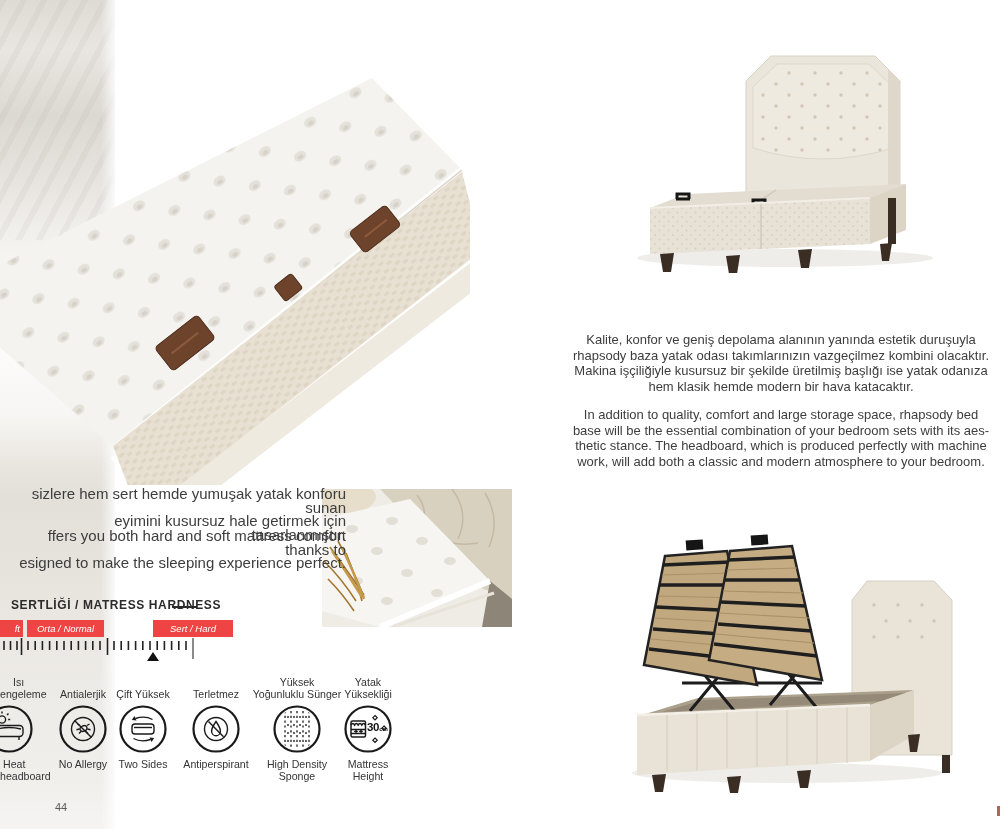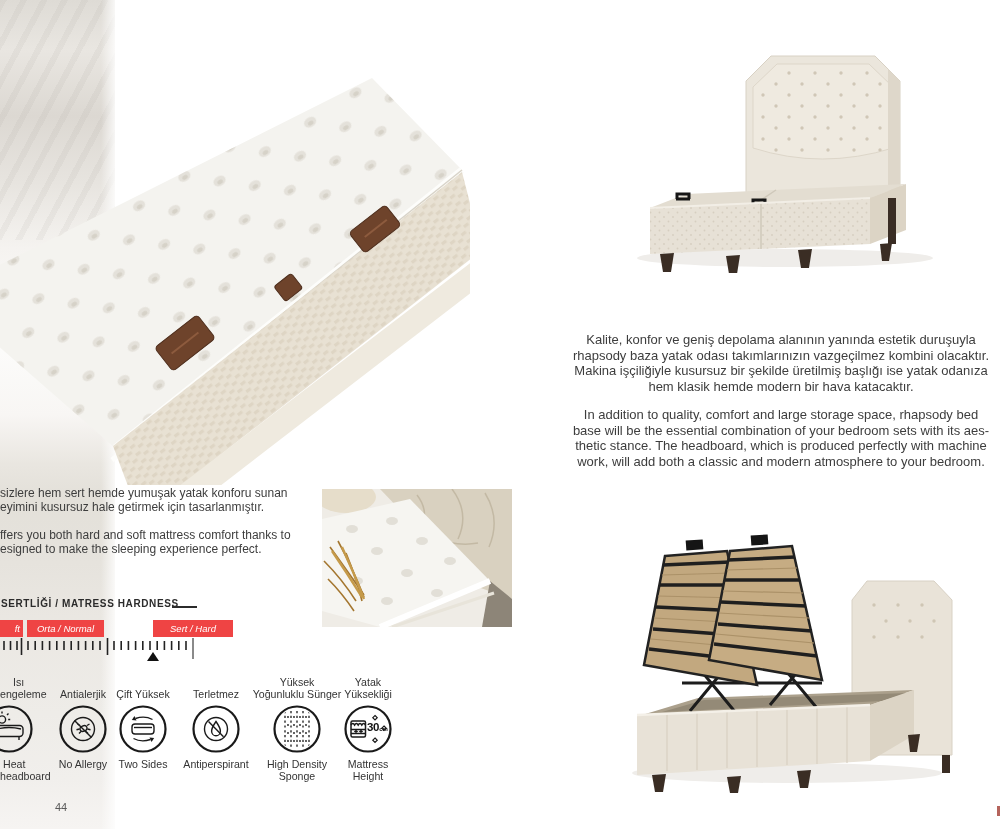--- a/index.html
+++ b/index.html
@@ -14,25 +14,25 @@
     background:linear-gradient(90deg,rgba(255,255,255,0),rgba(255,255,255,.9));}
   .left-strip .wrinkle{position:absolute;left:0;top:0;width:115px;height:240px;
     background:repeating-linear-gradient(118deg,rgba(160,155,148,.10) 0 6px,rgba(255,255,255,0) 6px 18px);}
   svg{display:block;}
   .photo{position:absolute;}
   
   .para{position:absolute;left:560px;width:442px;text-align:center;font-size:13px;line-height:15.6px;}
   .para.tr{top:332px;}
   .para.en{top:407px;}
   
-  .lpara{position:absolute;left:0;width:330px;text-align:left;font-size:12px;line-height:13.6px;}
+  .lpara{position:absolute;left:16px;width:330px;text-align:right;font-size:15px;line-height:13.6px;}
   .lpara.tr{top:487px;}
   .lpara.en{top:529px;}
   
-  .h-title{position:absolute;left:1px;top:598px;font-size:10px;font-weight:bold;
+  .h-title{position:absolute;left:11px;top:598px;font-size:12px;font-weight:bold;
     letter-spacing:.6px;color:#2b2b2b;white-space:nowrap;}
   .h-rule{position:absolute;left:172px;top:606px;width:25px;height:2px;background:#2b2b2b;}
   .badge{position:absolute;top:620px;height:17px;background:#ef4444;color:#fff;
     font-size:9.5px;font-style:italic;display:flex;align-items:center;justify-content:center;}
   .badge.b1{left:0;width:20px;justify-content:flex-end;padding-right:3px;}
   .badge.b2{left:27px;width:77px;}
   .badge.b3{left:112px;width:80px;margin-left:41px;}
   .ruler{position:absolute;left:0;top:638px;}
   .marker{position:absolute;left:147px;top:652px;width:0;height:0;
     border-left:6px solid transparent;border-right:6px solid transparent;border-bottom:9px solid #111;}

